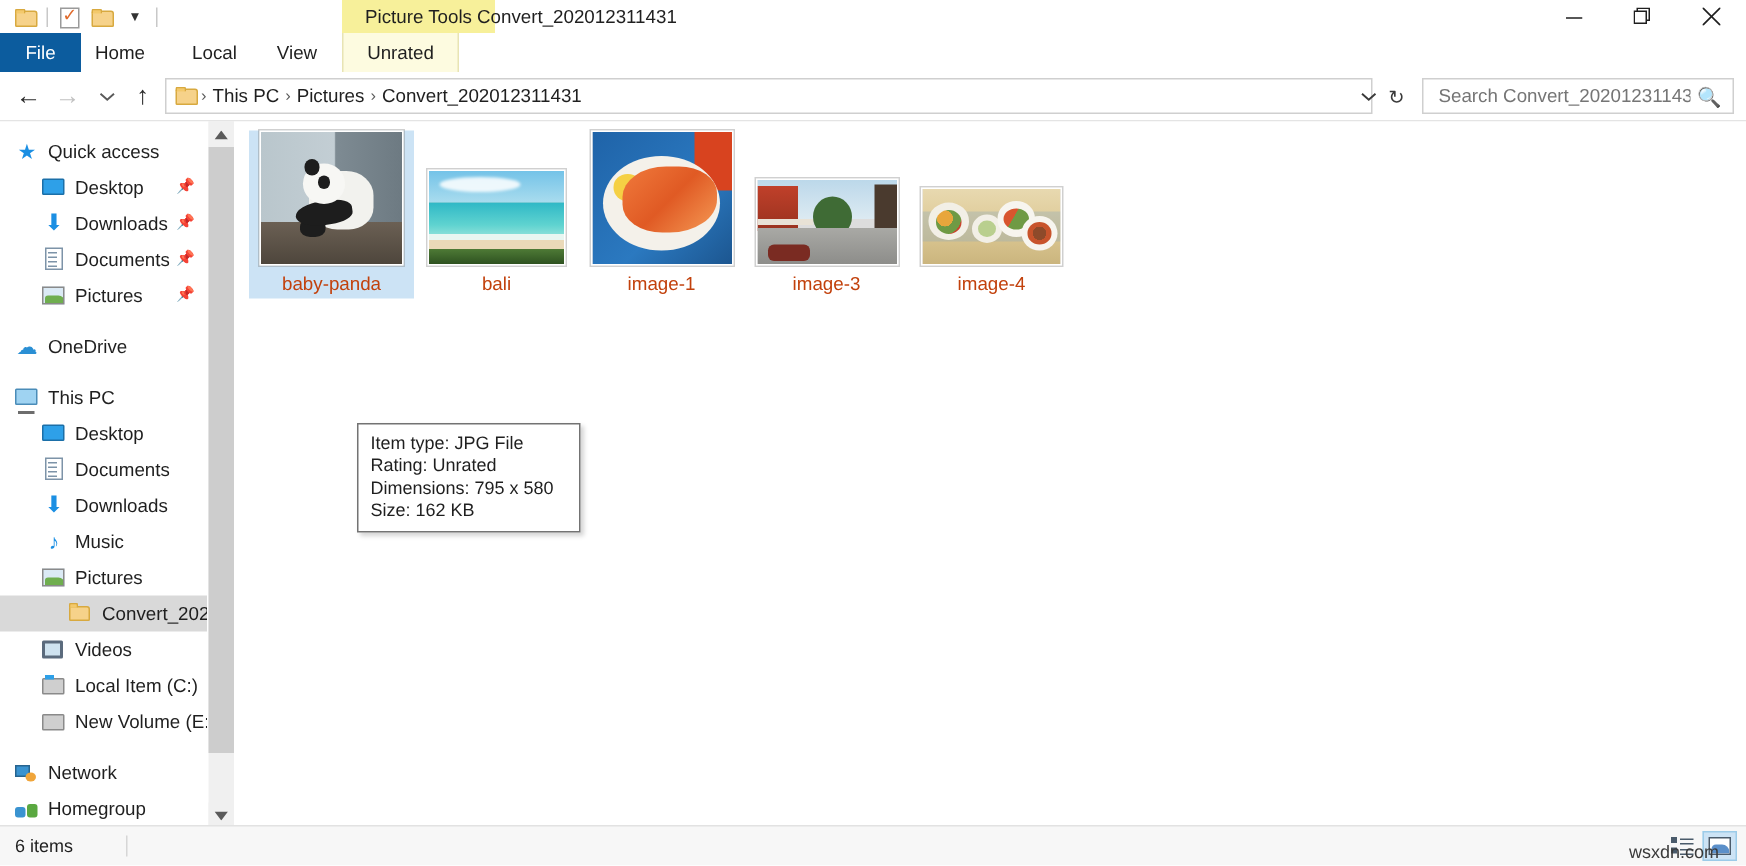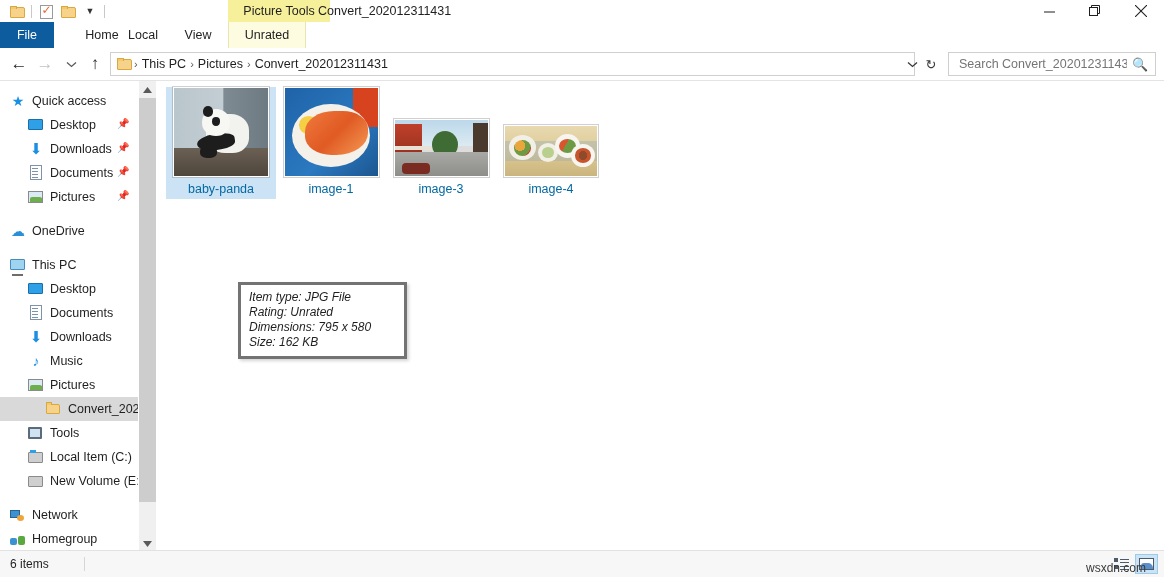--- a/index.html
+++ b/index.html
@@ -350,21 +350,21 @@
     height: 88px; width: 110px;
     display: flex; align-items: flex-end; justify-content: center;
     padding-bottom: 2px; box-sizing: border-box;
   }
   .thumb {
     border: 1px solid #ffffff;
     box-shadow: 0 0 0 1px rgba(120,120,120,0.35);
     background: #ddd; overflow: hidden; position: relative;
   }
   .tname {
-    font-size: 12.5px; color: #0369a1;
+    font-size: 12.5px; color: #c2410c;
     height: 20px; line-height: 20px;
     max-width: 108px; overflow: hidden; text-overflow: ellipsis;
     white-space: nowrap; text-align: center;
   }
 
   
   .art { position:absolute; inset:0; }
   
   .a-panda { background: linear-gradient(90deg,#b9c6cc 0%,#c3ced4 52%,#7e8b93 53%,#6d7a82 100%); }
   .a-panda .floor {
@@ -526,25 +526,24 @@
     content:"";position:absolute;left:16%;top:18%;width:68%;height:64%;
     background:radial-gradient(circle at 50% 50%,#8e4a2a 0 40%,#c8542c 41% 100%);
     border-radius:50%;
   }
 
   
   .tooltip {
     position: absolute; left: 238px; top: 201px;
     width: 132px;
     background: #ffffff;
-    border: 3px solid #737373;
-    padding: 5px 23px 6px 8px;
+    border: 1px solid #737373;
+    padding: 5px 7px 6px 8px;
     box-shadow: 2px 2px 3px rgba(0,0,0,0.17);
     z-index: 50;
-    font-style: italic;
   }
   .tt-line {
     font-size: 12px; color: #1f1f1f; line-height: 15px;
     white-space: nowrap;
   }
 
   
   .statusbar {
     position: absolute; left: 0; bottom: 0;
     width: 1164px; height: 26px;
@@ -644,21 +643,21 @@
         <svg width="12" height="12" viewBox="0 0 12 12">
           <line x1="0" y1="0" x2="12" y2="12" stroke="#1f1f1f" stroke-width="1.1"></line>
           <line x1="12" y1="0" x2="0" y2="12" stroke="#1f1f1f" stroke-width="1.1"></line>
         </svg>
       </div>
     </div>
   </div>
 
   <div class="ribbonbar">
     <div class="tab tab-file" style="left:0;width:54px;">File</div>
-    <div class="tab" style="left:74px;width:56px;">Home</div>
+    <div class="tab" style="left:52px;width:56px;">Home</div>
     <div class="tab" style="left:116px;width:54px;">Local</div>
     <div class="tab" style="left:172px;width:52px;">View</div>
     <div class="tab tab-manage" style="left:228px;width:78px;">Unrated</div>
 
     <div class="ribbon-right">
       <div class="chev-down">
         <svg width="12" height="8" viewBox="0 0 12 8">
             <polyline points="1,2 6,6 11,2" fill="none" stroke="#5a5a5a" stroke-width="1.3"></polyline>
           </svg>
       </div>
@@ -786,21 +785,21 @@
           <div class="titem sel" style="padding-left: 46px;">
             <div class="tico">
               <div class="ic-folder"></div>
             </div>
             <span class="tlabel">Convert_20201</span>
           </div>
           <div class="titem" style="padding-left: 28px;">
             <div class="tico">
               <div class="ic-video"></div>
             </div>
-            <span class="tlabel">Tools</span>
+            <span class="tlabel">Videos</span>
           </div>
           <div class="titem" style="padding-left: 28px;">
             <div class="tico">
               <div class="ic-disk sys"></div>
             </div>
             <span class="tlabel">Local Item (C:)</span>
           </div>
           <div class="titem" style="padding-left: 28px;">
             <div class="tico">
               <div class="ic-disk"></div>
@@ -850,20 +849,35 @@
                   <div class="head"></div>
                   <div class="ear"></div>
                   <div class="eye"></div>
                 </div>
               </div>
             </div>
             <div class="tname">baby-panda</div>
           </div>
           <div class="tile">
             <div class="thumbwrap">
+              <div class="thumb" style="width: 90px; height: 62px;">
+                <div class="art a-bali">
+                  <div class="sky"></div>
+                  <div class="cloud"></div>
+                  <div class="sea"></div>
+                  <div class="surf"></div>
+                  <div class="sand"></div>
+                  <div class="veg"></div>
+                </div>
+              </div>
+            </div>
+            <div class="tname">bali</div>
+          </div>
+          <div class="tile">
+            <div class="thumbwrap">
               <div class="thumb" style="width: 93px; height: 88px;">
                 <div class="art a-food1">
                   <div class="redstrip"></div>
                   <div class="plate"></div>
                   <div class="lemon"></div>
                   <div class="shrimp"></div>
                 </div>
               </div>
             </div>
             <div class="tname">image-1</div>

